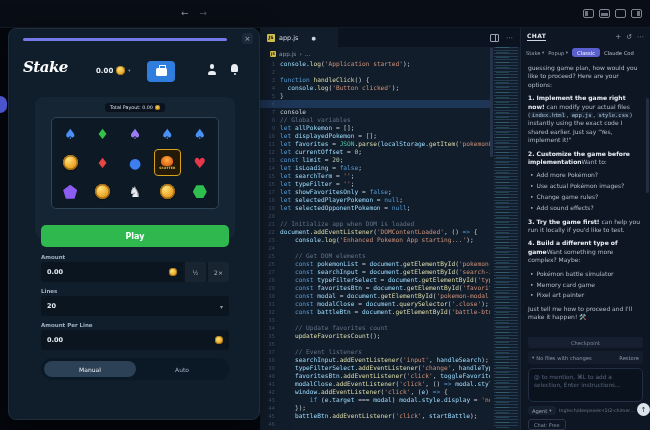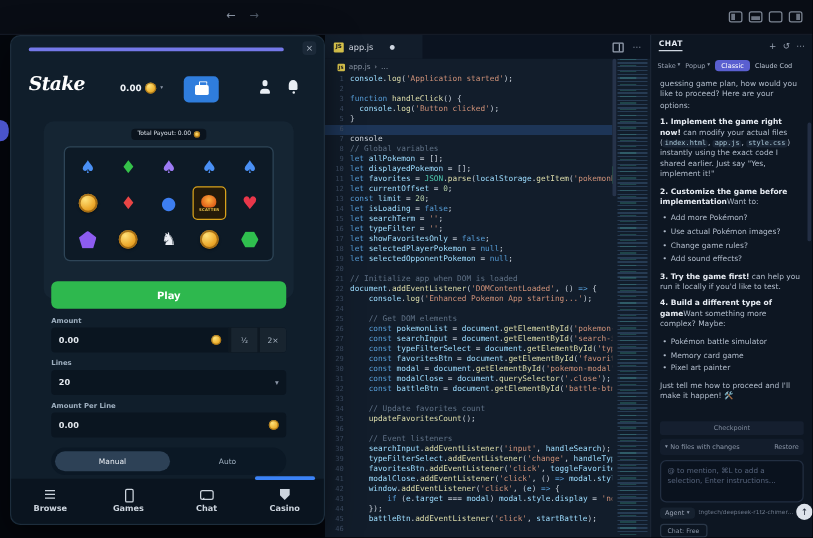--- a/index.html
+++ b/index.html
@@ -391,33 +391,15 @@
   </div>
   <div class="flabel lab-perline">Amount Per Line</div>
   <div class="perlinerow">
     <span>0.00</span>
     <span class="coin in"></span>
   </div>
   <div class="modes">
     <div class="mode-sel">Manual</div>
     <div class="mode-auto">Auto</div>
   </div>
-  <div class="pnav">
-      <div class="pnav-item">
-        <div class="nico nico-menu"></div>
-        <span class="lbl">Browse</span>
-      </div>
-      <div class="pnav-item">
-        <div class="nico nico-games"></div>
-        <span class="lbl">Games</span>
-      </div>
-      <div class="pnav-item">
-        <div class="nico nico-chat"></div>
-        <span class="lbl">Chat</span>
-      </div>
-      <div class="pnav-item active">
-        <div class="nico nico-casino"></div>
-        <span class="lbl">Casino</span>
-      </div>
-    </div>
 </div>
 
 <div class="edge-dot"></div>
 
 </body></html>

